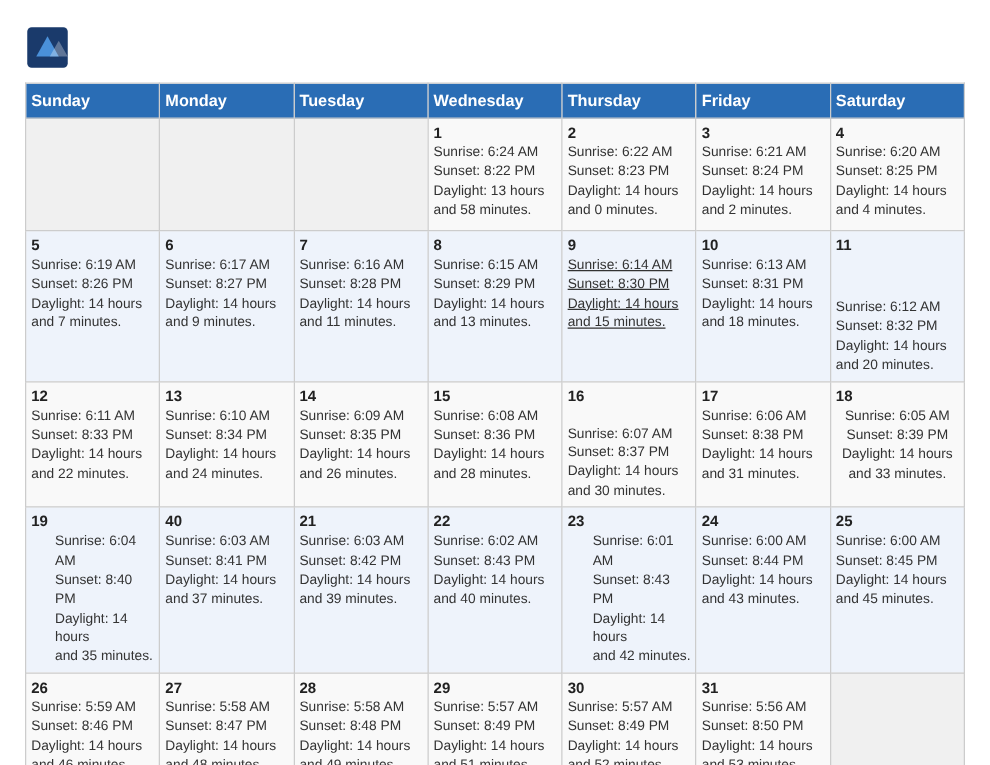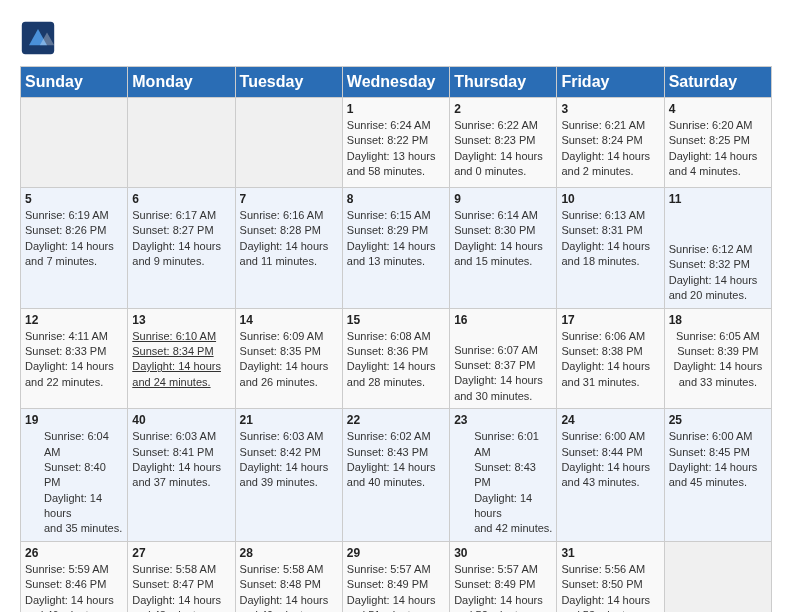--- a/index.html
+++ b/index.html
@@ -47,21 +47,21 @@
       color: #333;
     }
     table {
       width: 100%;
       border-collapse: collapse;
       table-layout: fixed;
     }
     thead tr th {
       background: #2a6db5;
       color: #fff;
-      font-size: 16px;
+      font-size: 13px;
       font-weight: bold;
       padding: 6px 4px;
       text-align: left;
       border: 1px solid #ccc;
     }
     tbody tr td {
       vertical-align: top;
       border: 1px solid #ccc;
       padding: 4px;
       font-size: 10px;
@@ -179,21 +179,21 @@
         </td>
         <td>
           <span class="day-num">8</span>
           <div class="day-info" style="white-space: pre-line;">Sunrise: 6:15 AM
 Sunset: 8:29 PM
 Daylight: 14 hours
 and 13 minutes.</div>
         </td>
         <td>
           <span class="day-num">9</span>
-          <div class="day-info" style="white-space: pre-line;">Sunrise: 6:14 AM
+          <div class="day-info" style="white-space: pre-line; text-decoration: underline;">Sunrise: 6:14 AM
 Sunset: 8:30 PM
 Daylight: 14 hours
 and 15 minutes.</div>
         </td>
         <td>
           <span class="day-num">10</span>
           <div class="day-info" style="white-space: pre-line;">Sunrise: 6:13 AM
 Sunset: 8:31 PM
 Daylight: 14 hours
 and 18 minutes.</div>
@@ -202,28 +202,28 @@
           <span class="day-num">11</span>
           <div class="day-info" style="white-space: pre-line; margin-top: 36px;">Sunrise: 6:12 AM
 Sunset: 8:32 PM
 Daylight: 14 hours
 and 20 minutes.</div>
         </td>
       </tr>
       <tr>
         <td>
           <span class="day-num">12</span>
-          <div class="day-info" style="white-space: pre-line;">Sunrise: 4:11 AM
+          <div class="day-info" style="white-space: pre-line;">Sunrise: 6:11 AM
 Sunset: 8:33 PM
 Daylight: 14 hours
 and 22 minutes.</div>
         </td>
         <td>
           <span class="day-num">13</span>
-          <div class="day-info" style="white-space: pre-line; text-decoration: underline;">Sunrise: 6:10 AM
+          <div class="day-info" style="white-space: pre-line;">Sunrise: 6:10 AM
 Sunset: 8:34 PM
 Daylight: 14 hours
 and 24 minutes.</div>
         </td>
         <td>
           <span class="day-num">14</span>
           <div class="day-info" style="white-space: pre-line;">Sunrise: 6:09 AM
 Sunset: 8:35 PM
 Daylight: 14 hours
 and 26 minutes.</div>

